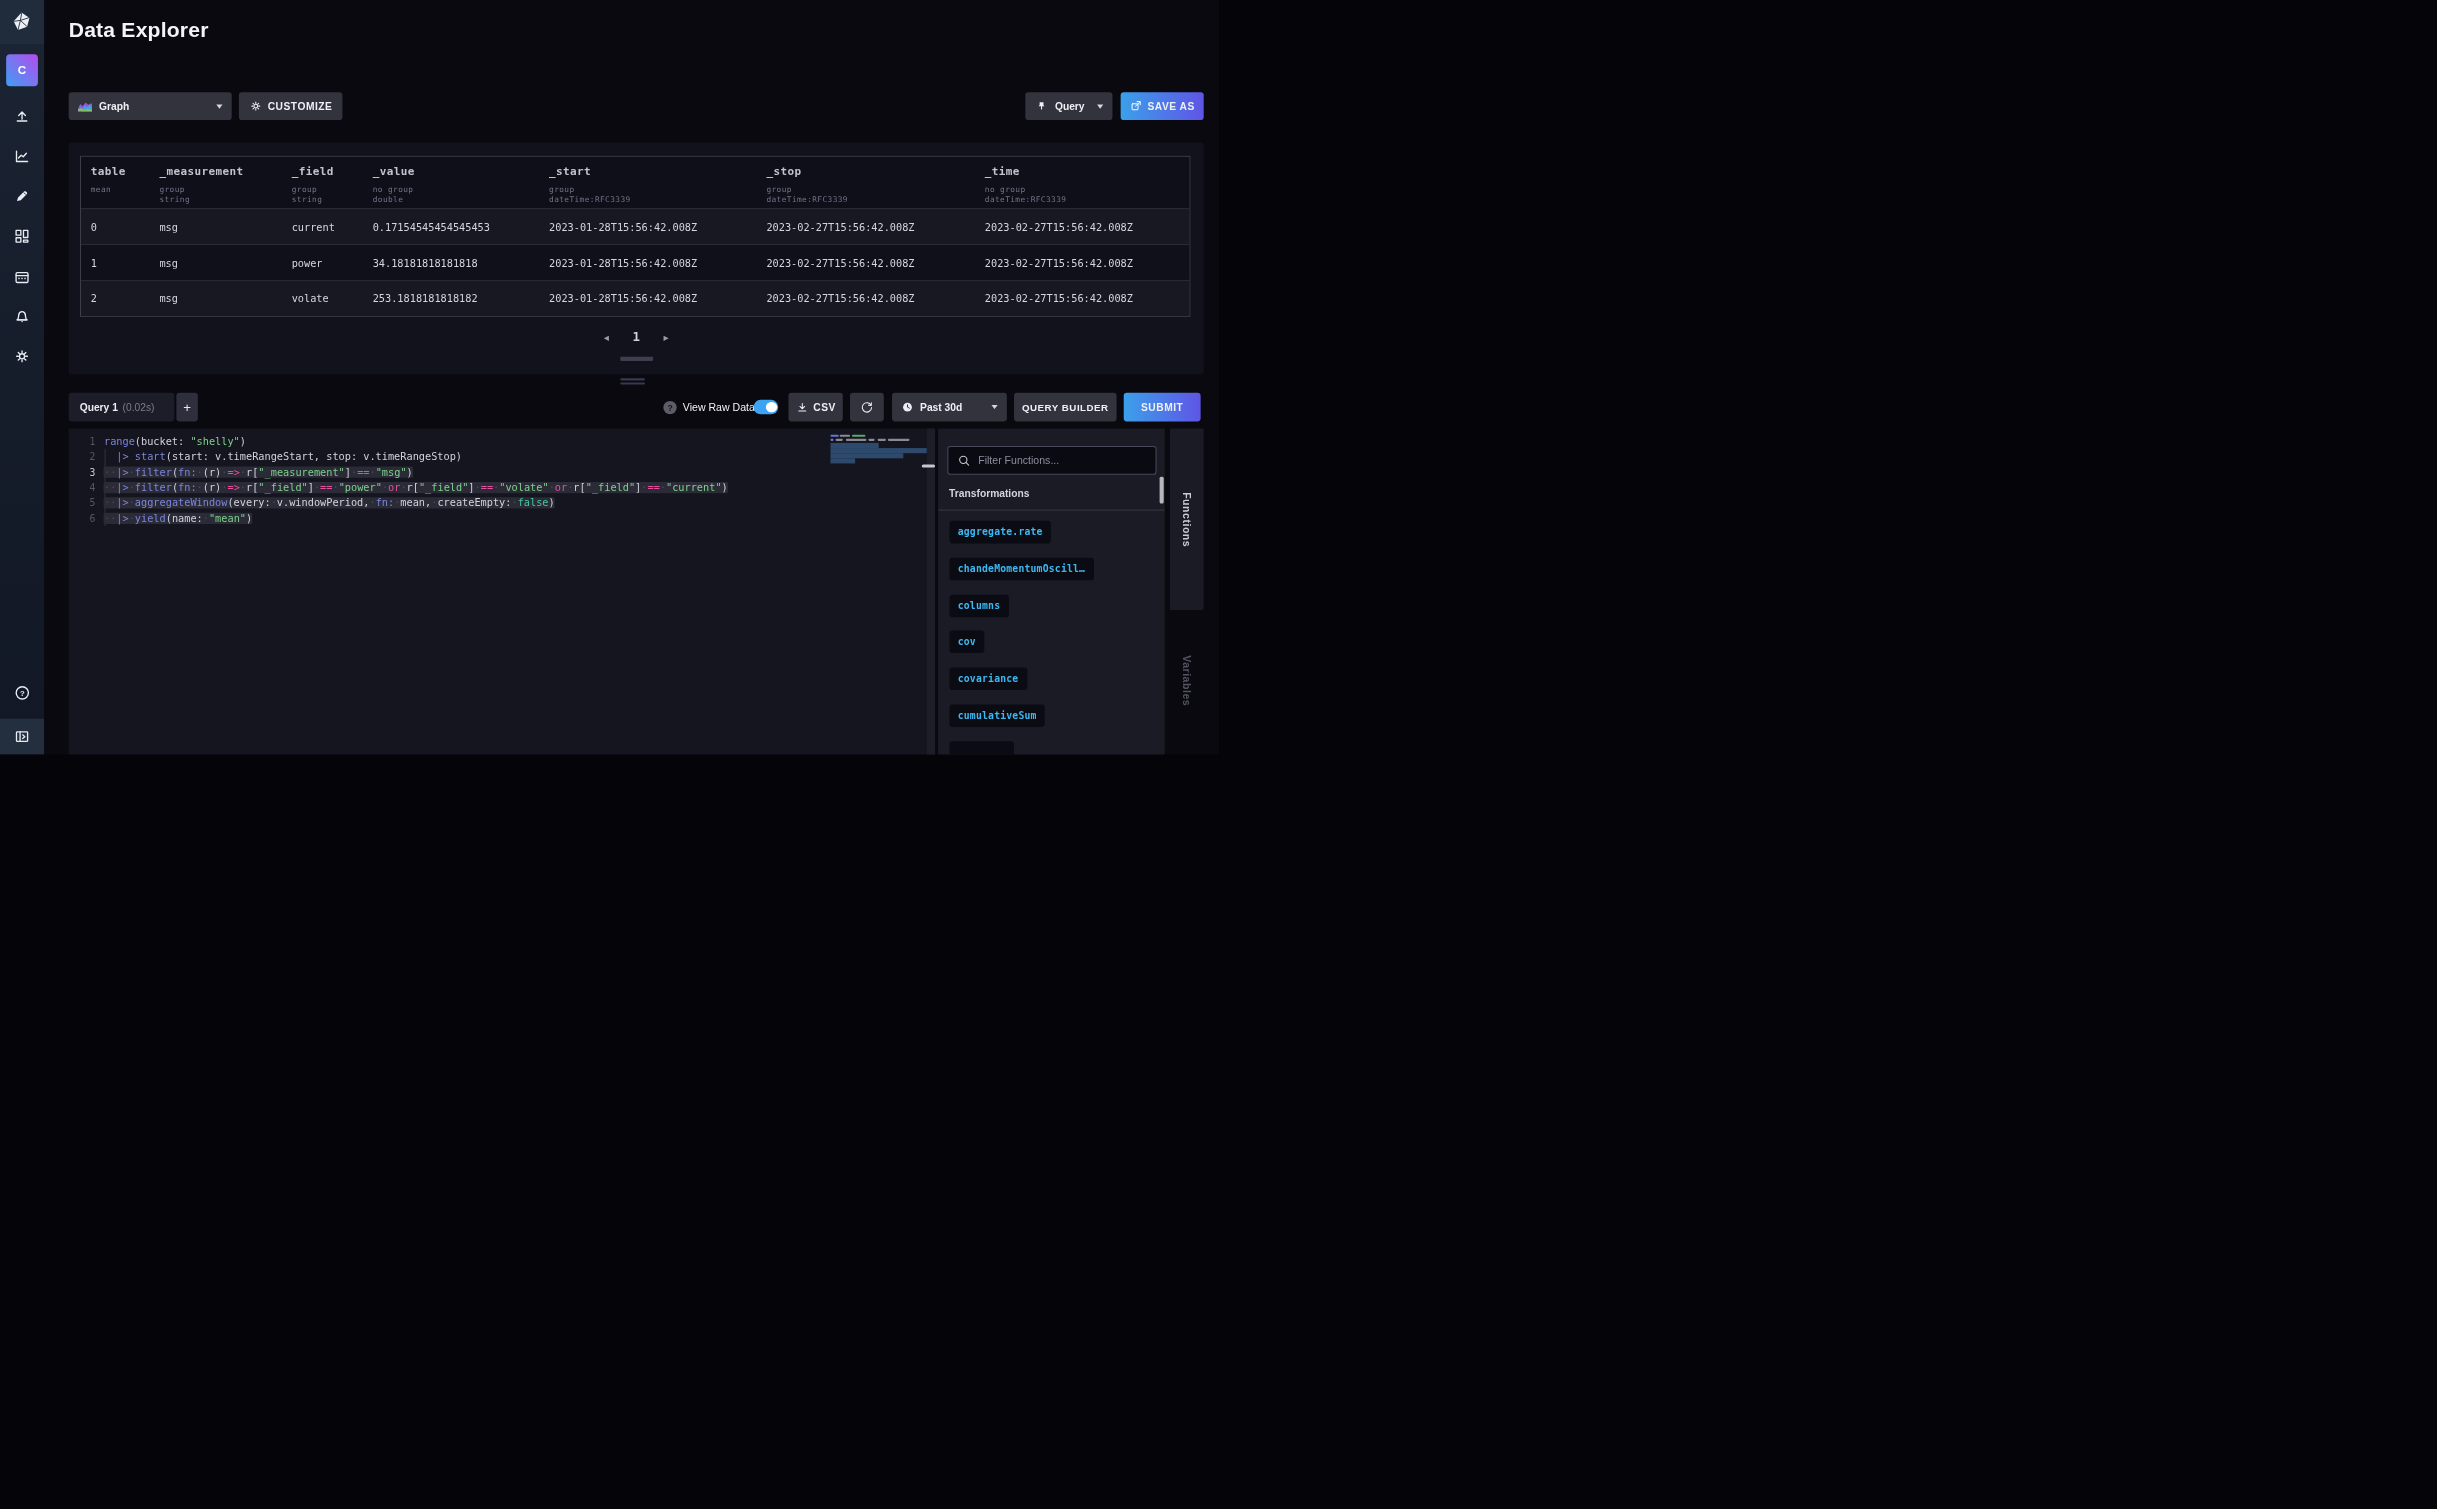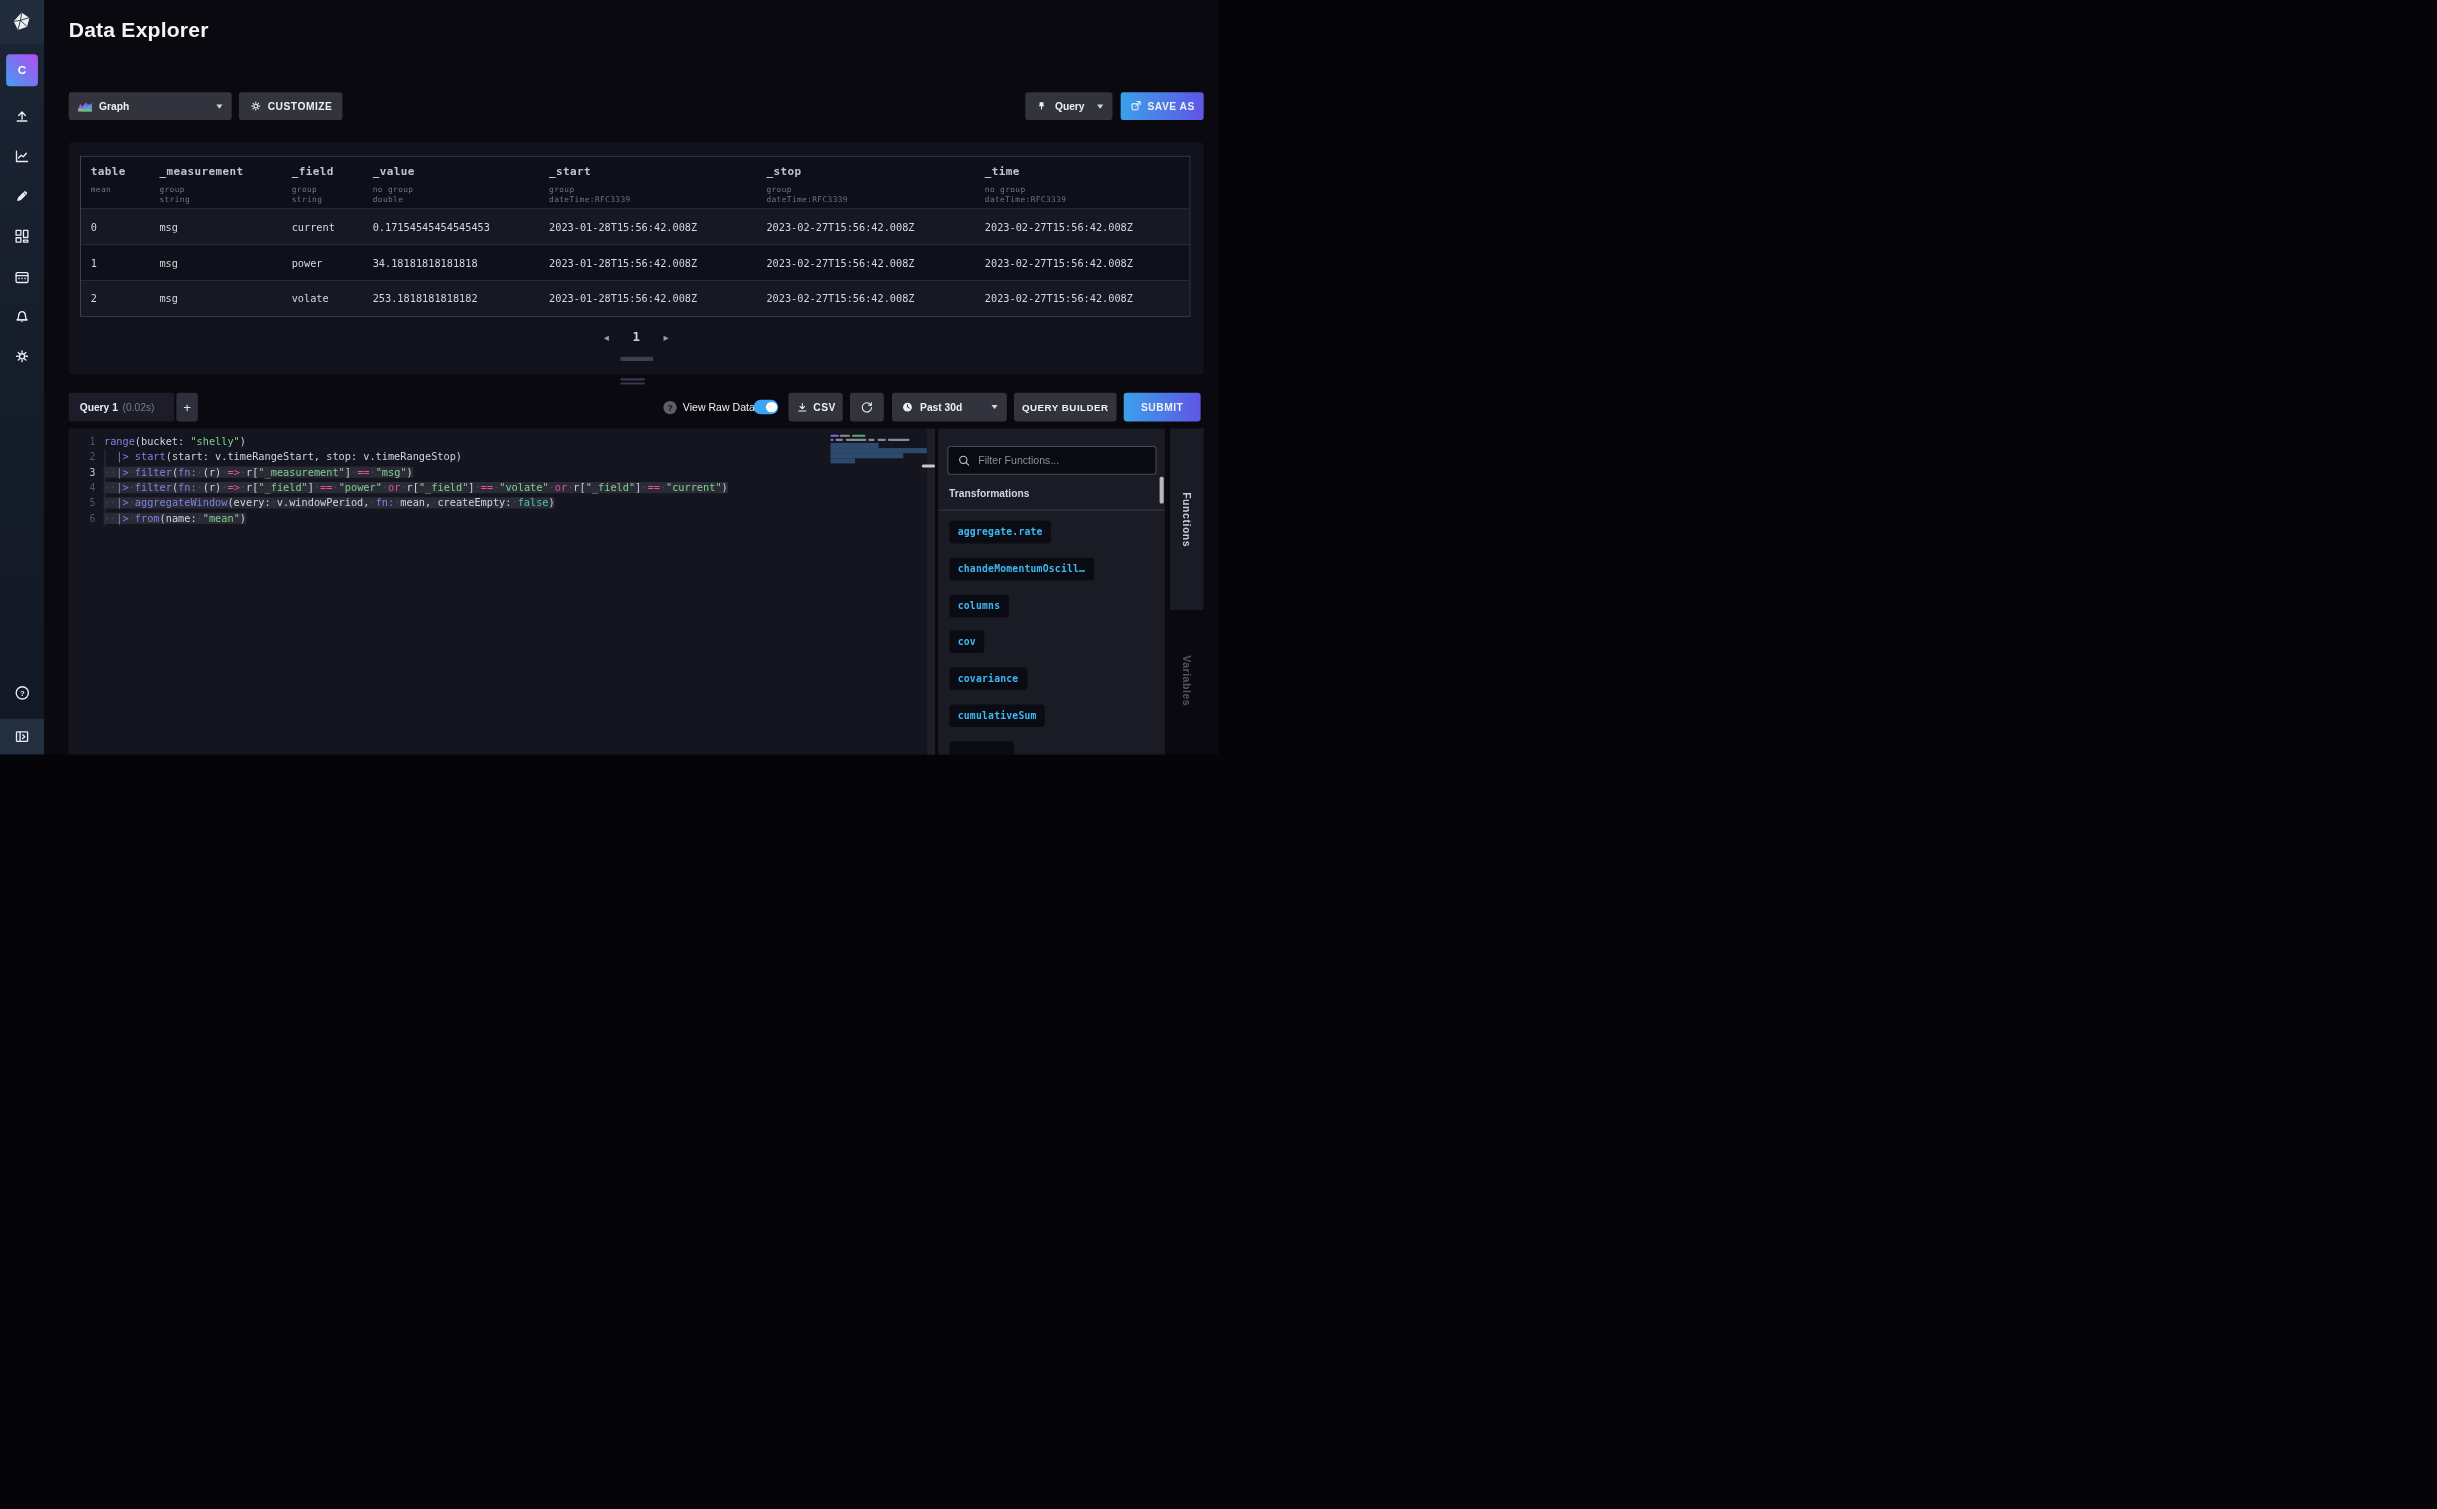--- a/index.html
+++ b/index.html
@@ -363,21 +363,21 @@
   <div class="btn up submit-btn">SUBMIT</div>
 
   <div class="editor">
     <div class="indent-guide"></div>
     <div class="code-area">
         <div class="code-line"><div class="ln">1</div><div class="lc"><span class="tk-k">range</span><span class="tk-d">(bucket: </span><span class="tk-s">"shelly"</span><span class="tk-d">)</span></div></div>
         <div class="code-line"><div class="ln">2</div><div class="lc"><span class="tk-d">  </span><span class="tk-k">|&gt;</span><span class="tk-d"> </span><span class="tk-k">start</span><span class="tk-d">(start: v.timeRangeStart, stop: v.timeRangeStop)</span></div></div>
         <div class="code-line"><div class="ln active">3</div><div class="lc"><span class="hl"><span class="tk-w">··</span><span class="tk-k">|&gt;</span><span class="tk-w">·</span><span class="tk-k">filter</span><span class="tk-d">(</span><span class="tk-k">fn:</span><span class="tk-w">·</span><span class="tk-d">(r)</span><span class="tk-w">·</span><span class="tk-o">=&gt;</span><span class="tk-w">·</span><span class="tk-d">r[</span><span class="tk-s">"_measurement"</span><span class="tk-d">]</span><span class="tk-w">·</span><span class="tk-o">==</span><span class="tk-w">·</span><span class="tk-s">"msg"</span><span class="tk-d">)</span></span></div></div>
         <div class="code-line"><div class="ln">4</div><div class="lc"><span class="hl"><span class="tk-w">··</span><span class="tk-k">|&gt;</span><span class="tk-w">·</span><span class="tk-k">filter</span><span class="tk-d">(</span><span class="tk-k">fn:</span><span class="tk-w">·</span><span class="tk-d">(r)</span><span class="tk-w">·</span><span class="tk-o">=&gt;</span><span class="tk-w">·</span><span class="tk-d">r[</span><span class="tk-s">"_field"</span><span class="tk-d">]</span><span class="tk-w">·</span><span class="tk-o">==</span><span class="tk-w">·</span><span class="tk-s">"power"</span><span class="tk-w">·</span><span class="tk-o">or</span><span class="tk-w">·</span><span class="tk-d">r[</span><span class="tk-s">"_field"</span><span class="tk-d">]</span><span class="tk-w">·</span><span class="tk-o">==</span><span class="tk-w">·</span><span class="tk-s">"volate"</span><span class="tk-w">·</span><span class="tk-o">or</span><span class="tk-w">·</span><span class="tk-d">r[</span><span class="tk-s">"_field"</span><span class="tk-d">]</span><span class="tk-w">·</span><span class="tk-o">==</span><span class="tk-w">·</span><span class="tk-s">"current"</span><span class="tk-d">)</span></span></div></div>
         <div class="code-line"><div class="ln">5</div><div class="lc"><span class="hl"><span class="tk-w">··</span><span class="tk-k">|&gt;</span><span class="tk-w">·</span><span class="tk-k">aggregateWindow</span><span class="tk-d">(every:</span><span class="tk-w">·</span><span class="tk-d">v.windowPeriod,</span><span class="tk-w">·</span><span class="tk-k">fn:</span><span class="tk-w">·</span><span class="tk-d">mean,</span><span class="tk-w">·</span><span class="tk-d">createEmpty:</span><span class="tk-w">·</span><span class="tk-t">false</span><span class="tk-d">)</span></span></div></div>
-        <div class="code-line"><div class="ln">6</div><div class="lc"><span class="hl"><span class="tk-w">··</span><span class="tk-k">|&gt;</span><span class="tk-w">·</span><span class="tk-k">from</span><span class="tk-d">(name:</span><span class="tk-w">·</span><span class="tk-s">"mean"</span><span class="tk-d">)</span></span></div></div>
+        <div class="code-line"><div class="ln">6</div><div class="lc"><span class="hl"><span class="tk-w">··</span><span class="tk-k">|&gt;</span><span class="tk-w">·</span><span class="tk-k">yield</span><span class="tk-d">(name:</span><span class="tk-w">·</span><span class="tk-s">"mean"</span><span class="tk-d">)</span></span></div></div>
       </div>
 
     <div class="minimap">
       <div class="mm" style="left:0;top:0;width:7.6px;background:#6a74d8;"></div>
       <div class="mm" style="left:9.1px;top:0;width:10px;background:#8a8a96;"></div>
       <div class="mm" style="left:20.6px;top:0;width:13.7px;background:#5ba86a;"></div>
       <div class="mm" style="left:0;top:3.8px;width:3px;background:#6a74d8;"></div>
       <div class="mm" style="left:4.6px;top:3.8px;width:7.6px;background:#8a8a96;"></div>
       <div class="mm" style="left:14.5px;top:3.8px;width:20.6px;background:#8a8a96;"></div>
       <div class="mm" style="left:37px;top:3.8px;width:6.1px;background:#8a8a96;"></div>

